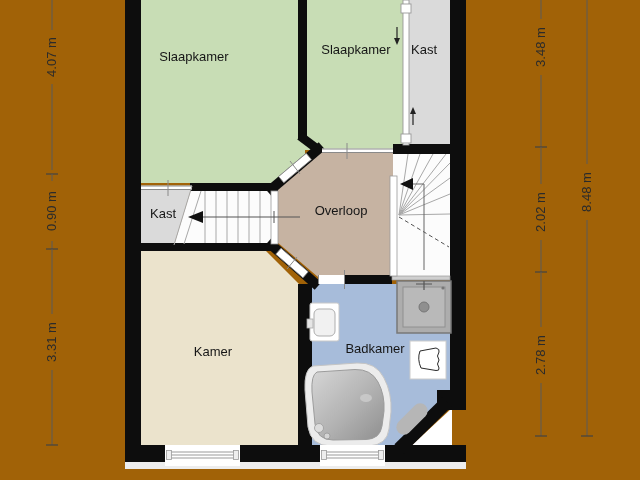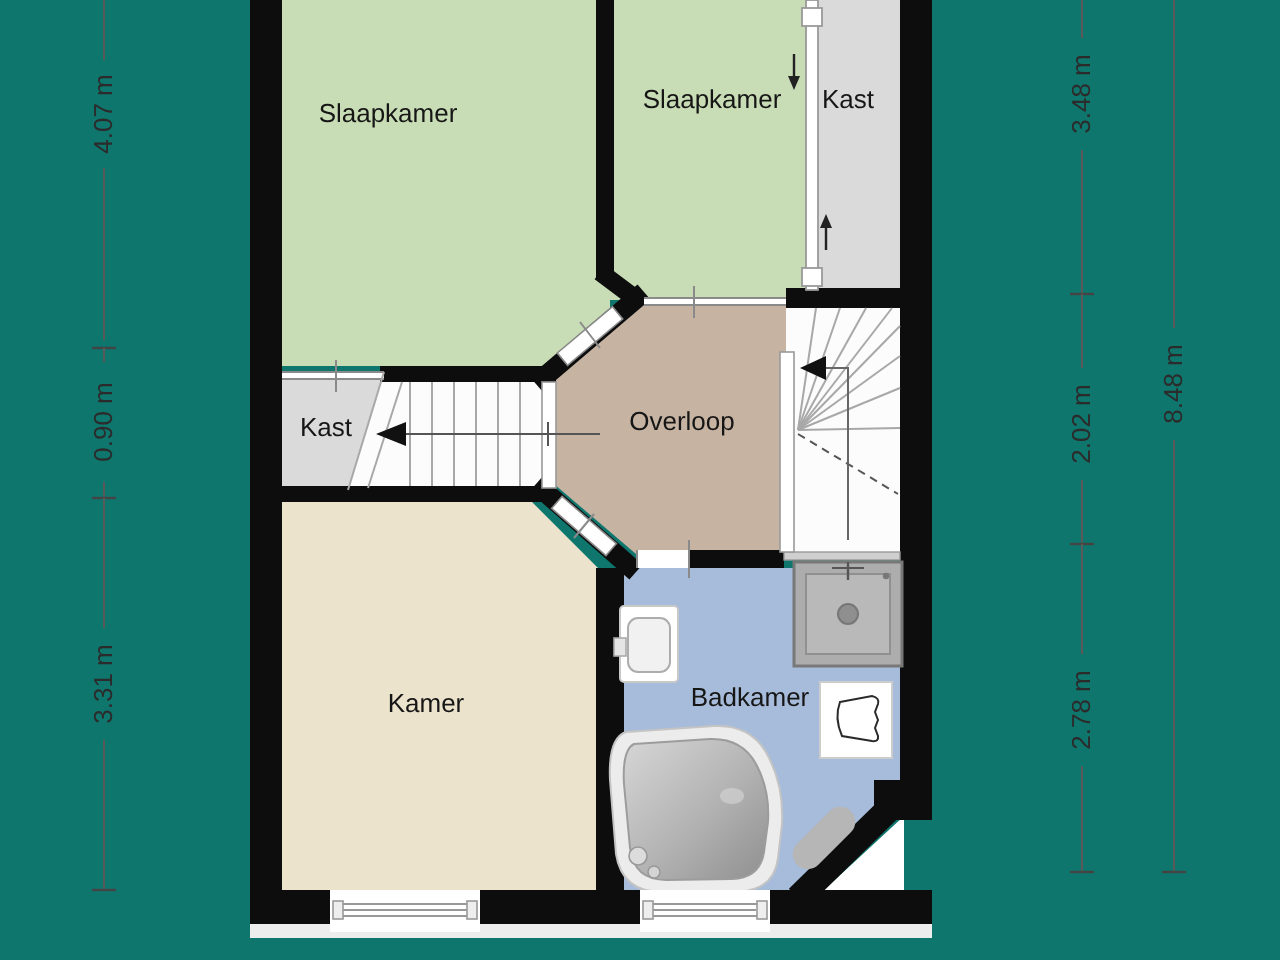--- a/index.html
+++ b/index.html
@@ -1,16 +1,16 @@
 <!DOCTYPE html>
 <html><head>
 <meta charset="utf-8">
 <style>
   html,body{margin:0;padding:0;background:#ffffff;}
-  .stage{position:relative;width:640px;height:480px;background:#0f766e;overflow:hidden;
+  .stage{position:relative;width:640px;height:480px;background:#a16207;overflow:hidden;
          font-family:"Liberation Sans", sans-serif;}
   svg{display:block;}
   text{font-family:"Liberation Sans", sans-serif;}
   .room-label{font-size:13px;fill:#161616;}
   .dim-label{font-size:13px;fill:#2b2b2b;}
   .dimline{stroke:#5a5a5a;stroke-width:1;}
   .tick{stroke:#444;stroke-width:1.2;}
   .thinline{stroke:#8a8a8a;stroke-width:1;}
   .tread{stroke:#a8a8a8;stroke-width:1;}
 </style>

